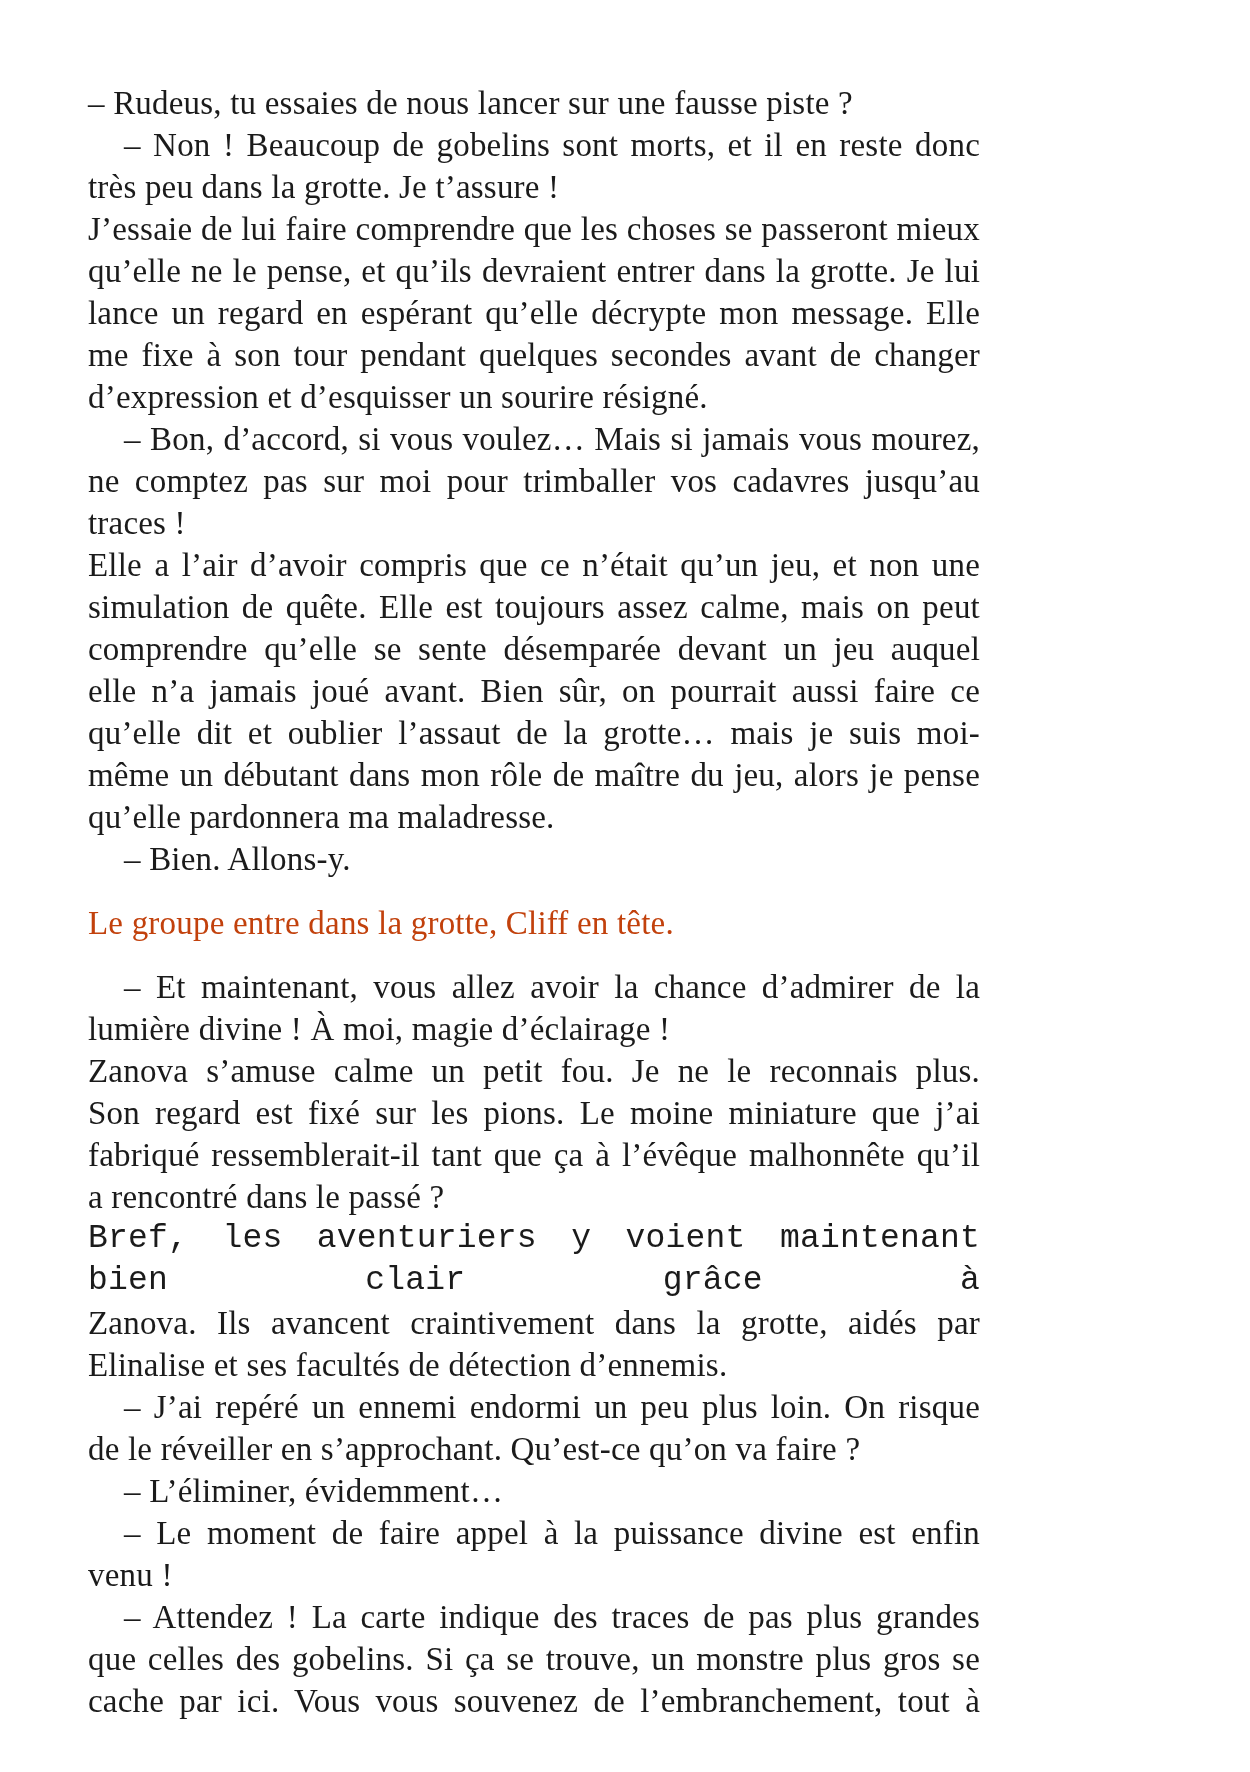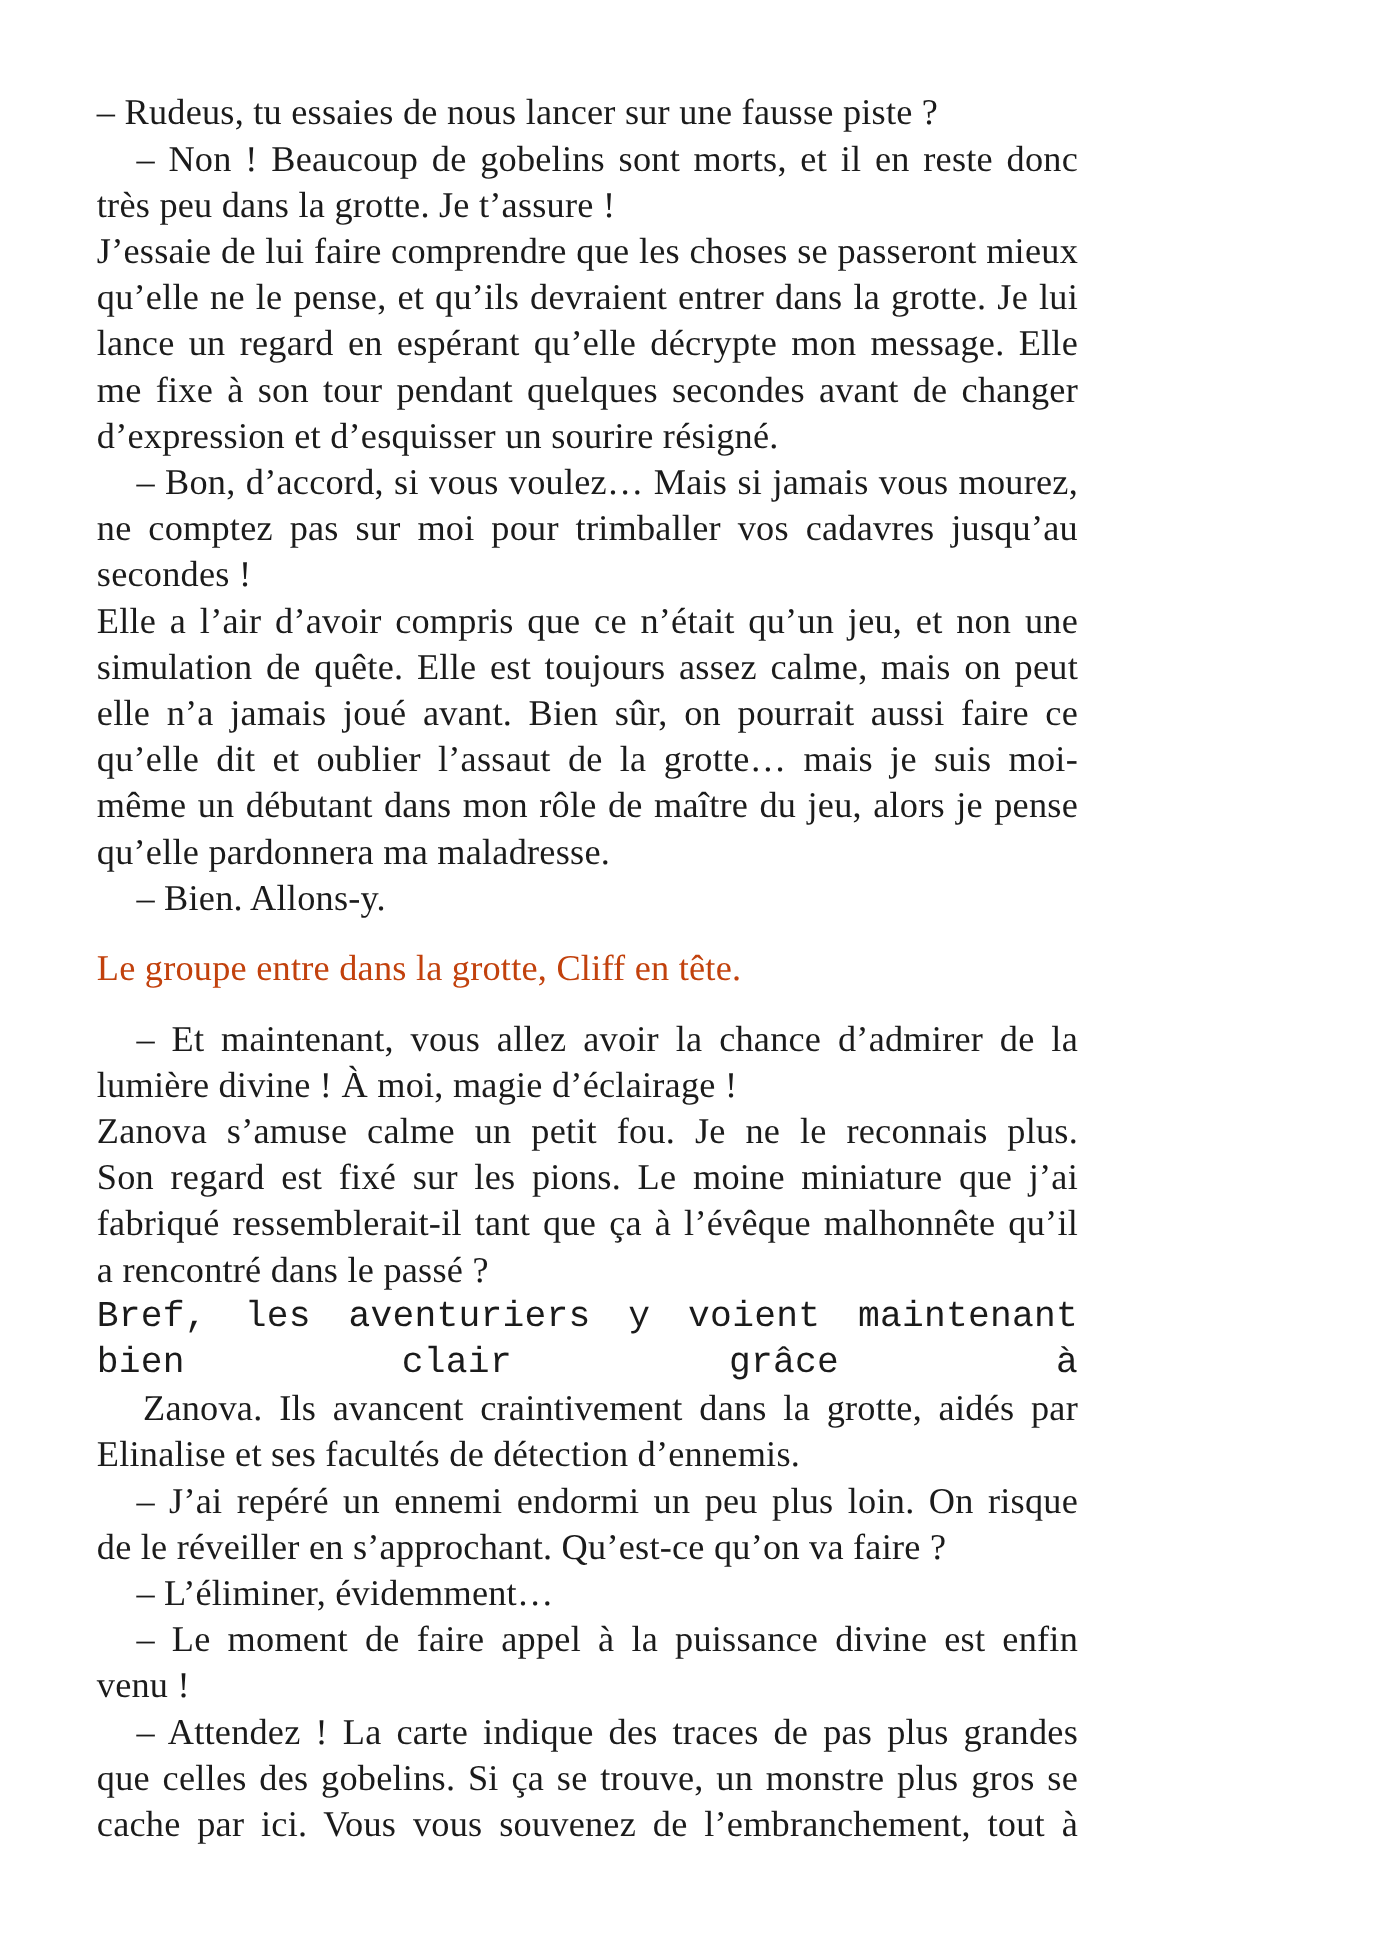--- a/index.html
+++ b/index.html
@@ -47,37 +47,38 @@
       <div class="line end" style="color: rgb(27, 27, 27);">– Rudeus, tu essaies de nous lancer sur une fausse piste ?</div>
       <div class="line indent" style="color: rgb(27, 27, 27);">– Non ! Beaucoup de gobelins sont morts, et il en reste donc</div>
       <div class="line end" style="color: rgb(27, 27, 27);">très peu dans la grotte. Je t’assure !</div>
       <div class="line" style="color: rgb(27, 27, 27);">J’essaie de lui faire comprendre que les choses se passeront mieux</div>
       <div class="line" style="color: rgb(27, 27, 27);">qu’elle ne le pense, et qu’ils devraient entrer dans la grotte. Je lui</div>
       <div class="line" style="color: rgb(27, 27, 27);">lance un regard en espérant qu’elle décrypte mon message. Elle</div>
       <div class="line" style="color: rgb(27, 27, 27);">me fixe à son tour pendant quelques secondes avant de changer</div>
       <div class="line end" style="color: rgb(27, 27, 27);">d’expression et d’esquisser un sourire résigné.</div>
       <div class="line indent" style="color: rgb(27, 27, 27);">– Bon, d’accord, si vous voulez… Mais si jamais vous mourez,</div>
       <div class="line" style="color: rgb(27, 27, 27);">ne comptez pas sur moi pour trimballer vos cadavres jusqu’au</div>
-      <div class="line end" style="color: rgb(27, 27, 27);">secondes !</div>
+      <div class="line end" style="color: rgb(27, 27, 27);">traces !</div>
       <div class="line" style="color: rgb(27, 27, 27);">Elle a l’air d’avoir compris que ce n’était qu’un jeu, et non une</div>
       <div class="line" style="color: rgb(27, 27, 27);">simulation de quête. Elle est toujours assez calme, mais on peut</div>
+      <div class="line" style="color: rgb(27, 27, 27);">comprendre qu’elle se sente désemparée devant un jeu auquel</div>
       <div class="line" style="color: rgb(27, 27, 27);">elle n’a jamais joué avant. Bien sûr, on pourrait aussi faire ce</div>
       <div class="line" style="color: rgb(27, 27, 27);">qu’elle dit et oublier l’assaut de la grotte… mais je suis moi-</div>
       <div class="line" style="color: rgb(27, 27, 27);">même un débutant dans mon rôle de maître du jeu, alors je pense</div>
       <div class="line end" style="color: rgb(27, 27, 27);">qu’elle pardonnera ma maladresse.</div>
       <div class="line indent end" style="color: rgb(27, 27, 27);">– Bien. Allons-y.</div>
       <div class="line end" style="color: #c2410c; margin-top: 22px;">Le groupe entre dans la grotte, Cliff en tête.</div>
       <div class="line indent" style="color: rgb(27, 27, 27); margin-top: 22px;">– Et maintenant, vous allez avoir la chance d’admirer de la</div>
       <div class="line end" style="color: rgb(27, 27, 27);">lumière divine ! À moi, magie d’éclairage !</div>
       <div class="line" style="color: rgb(27, 27, 27);">Zanova s’amuse calme un petit fou. Je ne le reconnais plus.</div>
       <div class="line" style="color: rgb(27, 27, 27);">Son regard est fixé sur les pions. Le moine miniature que j’ai</div>
       <div class="line" style="color: rgb(27, 27, 27);">fabriqué ressemblerait-il tant que ça à l’évêque malhonnête qu’il</div>
       <div class="line end" style="color: rgb(27, 27, 27);">a rencontré dans le passé ?</div>
       <div class="line" style="color: rgb(27, 27, 27); font-family: Liberation Mono, monospace;">Bref, les aventuriers y voient maintenant bien clair grâce à</div>
-      <div class="line" style="color: rgb(27, 27, 27); margin-left: 42px;">Zanova. Ils avancent craintivement dans la grotte, aidés par</div>
+      <div class="line" style="color: rgb(27, 27, 27);">Zanova. Ils avancent craintivement dans la grotte, aidés par</div>
       <div class="line end" style="color: rgb(27, 27, 27);">Elinalise et ses facultés de détection d’ennemis.</div>
       <div class="line indent" style="color: rgb(27, 27, 27);">– J’ai repéré un ennemi endormi un peu plus loin. On risque</div>
       <div class="line end" style="color: rgb(27, 27, 27);">de le réveiller en s’approchant. Qu’est-ce qu’on va faire ?</div>
       <div class="line indent end" style="color: rgb(27, 27, 27);">– L’éliminer, évidemment…</div>
       <div class="line indent" style="color: rgb(27, 27, 27);">– Le moment de faire appel à la puissance divine est enfin</div>
       <div class="line end" style="color: rgb(27, 27, 27);">venu !</div>
       <div class="line indent" style="color: rgb(27, 27, 27);">– Attendez ! La carte indique des traces de pas plus grandes</div>
       <div class="line" style="color: rgb(27, 27, 27);">que celles des gobelins. Si ça se trouve, un monstre plus gros se</div>
       <div class="line" style="color: rgb(27, 27, 27);">cache par ici. Vous vous souvenez de l’embranchement, tout à</div>
     </div>

